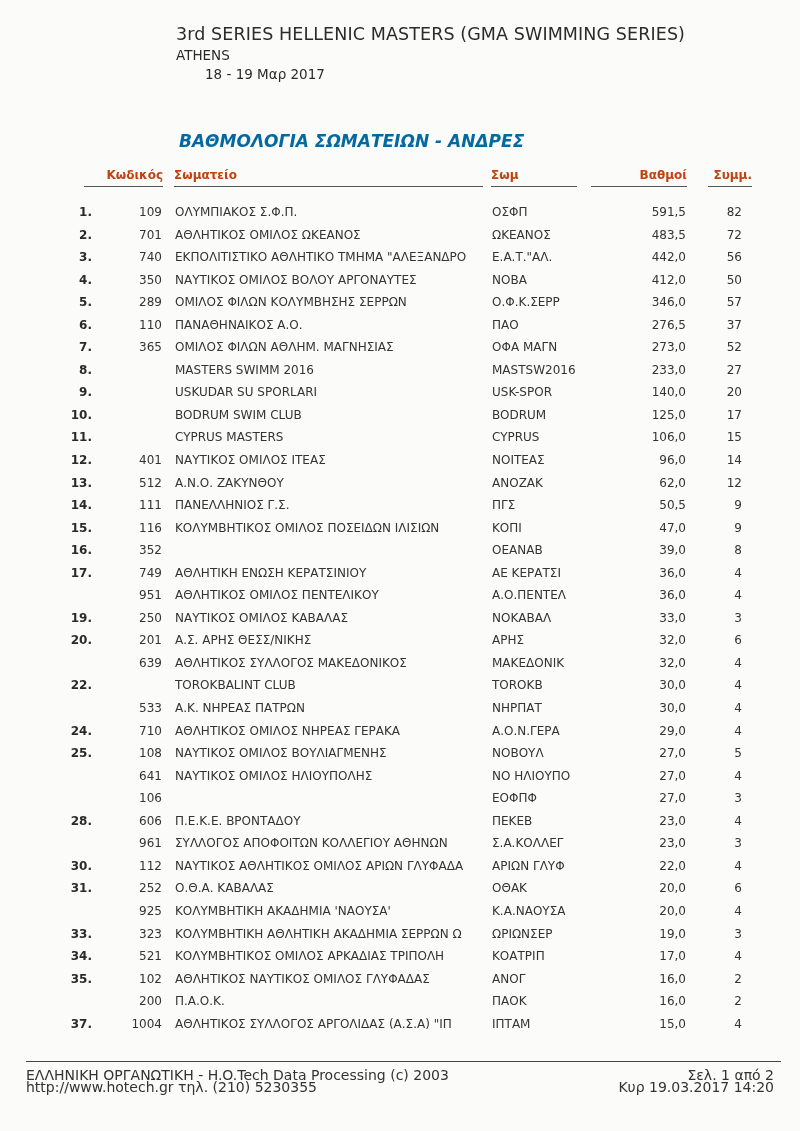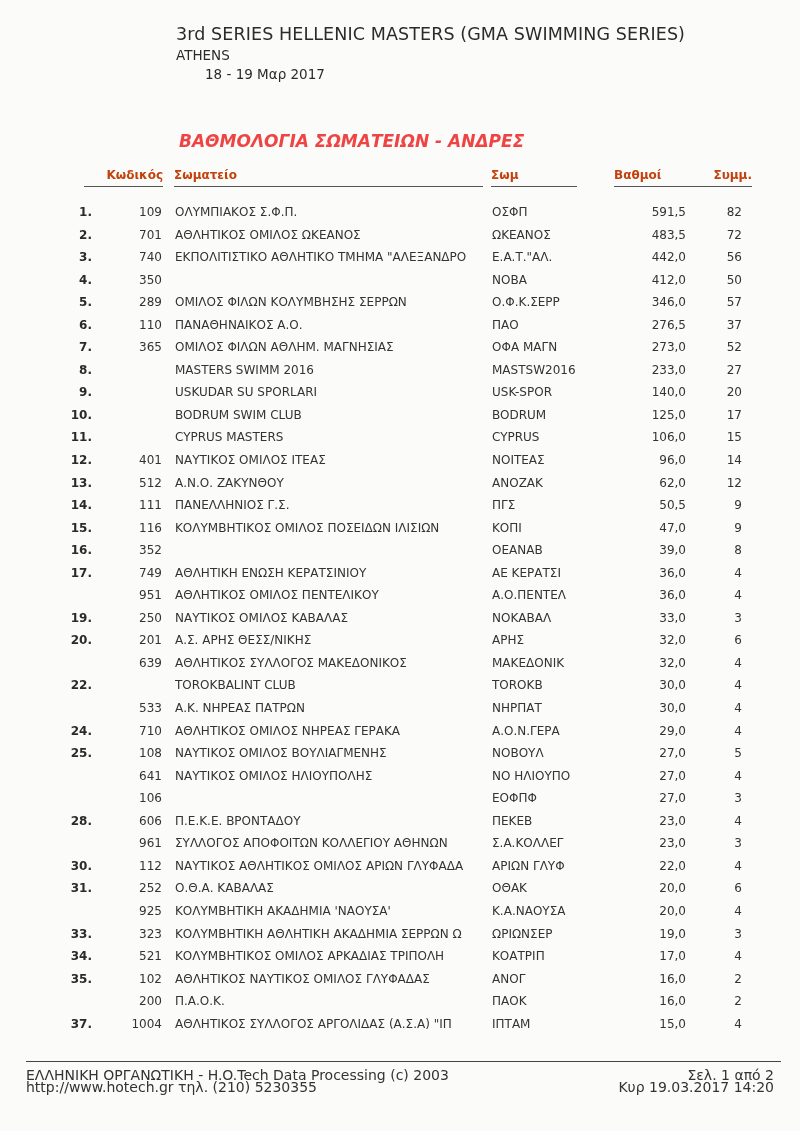--- a/index.html
+++ b/index.html
@@ -8,30 +8,30 @@
     background: #fbfbfa;
     font-family: "DejaVu Sans", sans-serif;
     color: #2a2a2a;
   }
   .hdr { position: absolute; left: 176px; font-weight: normal; color: #2b2b2b; }
   #title { top: 24px; font-size: 17.5px; letter-spacing: 0.1px; }
   #city { top: 47px; font-size: 13.5px; text-align: center; }
   #dates { top: 66px; font-size: 13.5px; margin-left: 29px; }
   #section-title {
     position: absolute; left: 179px; top: 131px;
-    font-size: 17px; font-weight: bold; font-style: italic; color: #ef4444;
+    font-size: 17px; font-weight: bold; font-style: italic; color: #0369a1;
   }
   .colh {
     position: absolute; top: 168px; font-size: 12px; font-weight: bold;
     color: #c2410c; padding-bottom: 4px; border-bottom: 1px solid #555;
   }
   #h-code { left: 84px; width: 79px; text-align: right; }
   #h-club { left: 174px; width: 309px; text-align: left; }
   #h-abbr { left: 491px; width: 86px; text-align: left; }
-  #h-points { left: 614px; width: 96px; }
+  #h-points { left: 591px; width: 96px; text-align: right; }
   #h-count { left: 708px; width: 44px; text-align: right; }
 
   #rows { position: absolute; left: 0; top: 202px; width: 800px; }
   .row { position: relative; height: 22.55px; font-size: 12px; }
   .row span { position: absolute; top: 3px; white-space: nowrap; color: #333; }
   .c-rank { left: 60px; width: 32px; text-align: right; font-weight: bold; color: #2a2a2a !important; }
   .c-code { left: 120px; width: 42px; text-align: right; }
   .c-name { left: 175px; width: 312px; overflow: hidden; }
   .c-abbr { left: 492px; width: 96px; overflow: hidden; }
   .c-points { left: 610px; width: 76px; text-align: right; }
@@ -80,20 +80,21 @@
       <span class="c-rank">3.</span>
       <span class="c-code">740</span>
       <span class="c-name">ΕΚΠΟΛΙΤΙΣΤΙΚΟ ΑΘΛΗΤΙΚΟ ΤΜΗΜΑ "ΑΛΕΞΑΝΔΡΟ</span>
       <span class="c-abbr">Ε.Α.Τ."ΑΛ.</span>
       <span class="c-points">442,0</span>
       <span class="c-count">56</span>
     </div>
     <div class="row">
       <span class="c-rank">4.</span>
       <span class="c-code">350</span>
+      <span class="c-name">ΝΑΥΤΙΚΟΣ ΟΜΙΛΟΣ ΒΟΛΟΥ ΑΡΓΟΝΑΥΤΕΣ</span>
       <span class="c-abbr">ΝΟΒΑ</span>
       <span class="c-points">412,0</span>
       <span class="c-count">50</span>
     </div>
     <div class="row">
       <span class="c-rank">5.</span>
       <span class="c-code">289</span>
       <span class="c-name">ΟΜΙΛΟΣ ΦΙΛΩΝ ΚΟΛΥΜΒΗΣΗΣ ΣΕΡΡΩΝ</span>
       <span class="c-abbr">Ο.Φ.Κ.ΣΕΡΡ</span>
       <span class="c-points">346,0</span>

